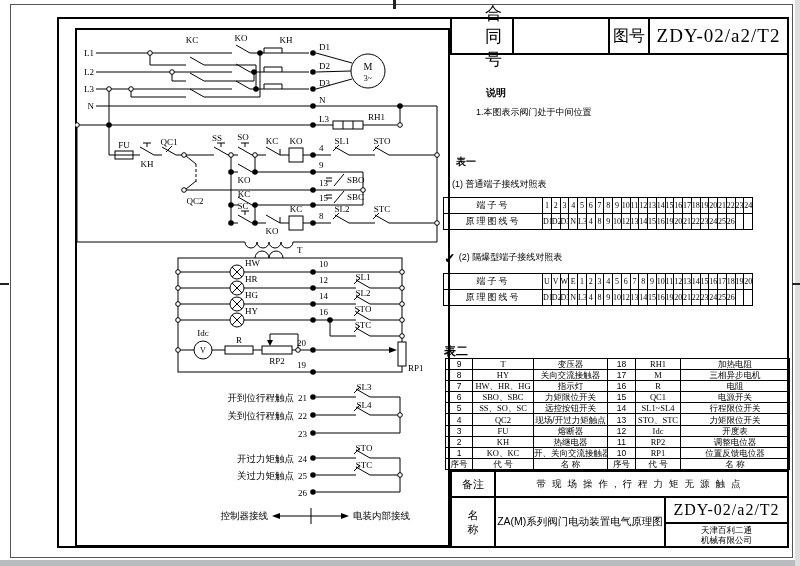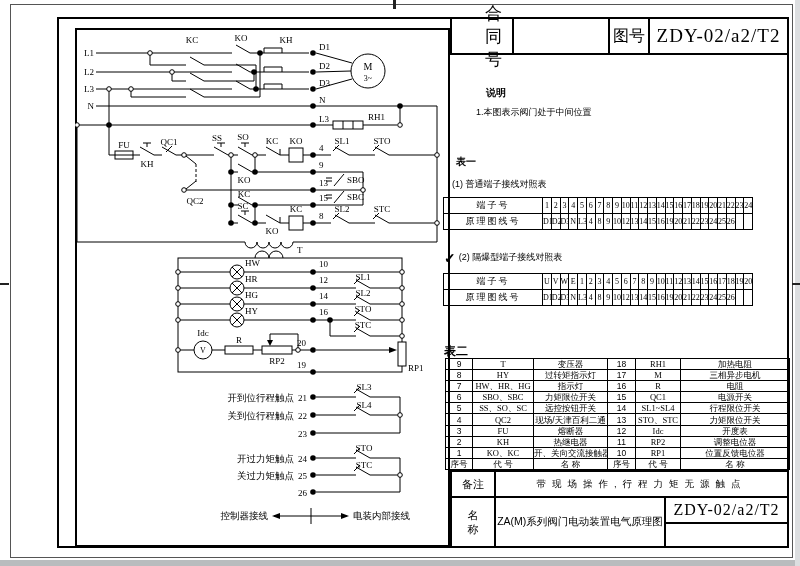--- a/index.html
+++ b/index.html
@@ -549,21 +549,21 @@
             <td>9</td>
             <td class="code">T</td>
             <td>变压器</td>
             <td>18</td>
             <td class="code">RH1</td>
             <td>加热电阻</td>
           </tr>
           <tr>
             <td>8</td>
             <td class="code">HY</td>
-            <td>过转矩指示灯</td>
+            <td>关向交流接触器</td>
             <td>17</td>
             <td class="code">M</td>
             <td>三相异步电机</td>
           </tr>
           <tr>
             <td>7</td>
             <td class="code">HW、HR、HG</td>
             <td>指示灯</td>
             <td>16</td>
             <td class="code">R</td>
@@ -581,21 +581,21 @@
             <td>5</td>
             <td class="code">SS、SO、SC</td>
             <td>远控按钮开关</td>
             <td>14</td>
             <td class="code">SL1~SL4</td>
             <td>行程限位开关</td>
           </tr>
           <tr>
             <td>4</td>
             <td class="code">QC2</td>
-            <td>现场/天津百利二通</td>
+            <td>现场/开过力矩触点</td>
             <td>13</td>
             <td class="code">STO、STC</td>
             <td>力矩限位开关</td>
           </tr>
           <tr>
             <td>3</td>
             <td class="code">FU</td>
             <td>熔断器</td>
             <td>12</td>
             <td class="code">Idc</td>
@@ -635,15 +635,19 @@
   </div>
 
   <div class="abs nameblock">
     <div class="nl">
       <span>名</span>
       <span>称</span>
     </div>
     <div class="nt">ZA(M)系列阀门电动装置电气原理图</div>
     <div class="nr">
       <div class="dn">ZDY-02/a2/T2</div>
+      <div class="co">
+        <span>天津百利二通</span>
+        <span>机械有限公司</span>
+      </div>
     </div>
   </div>
 </div>
 
 </body></html>

